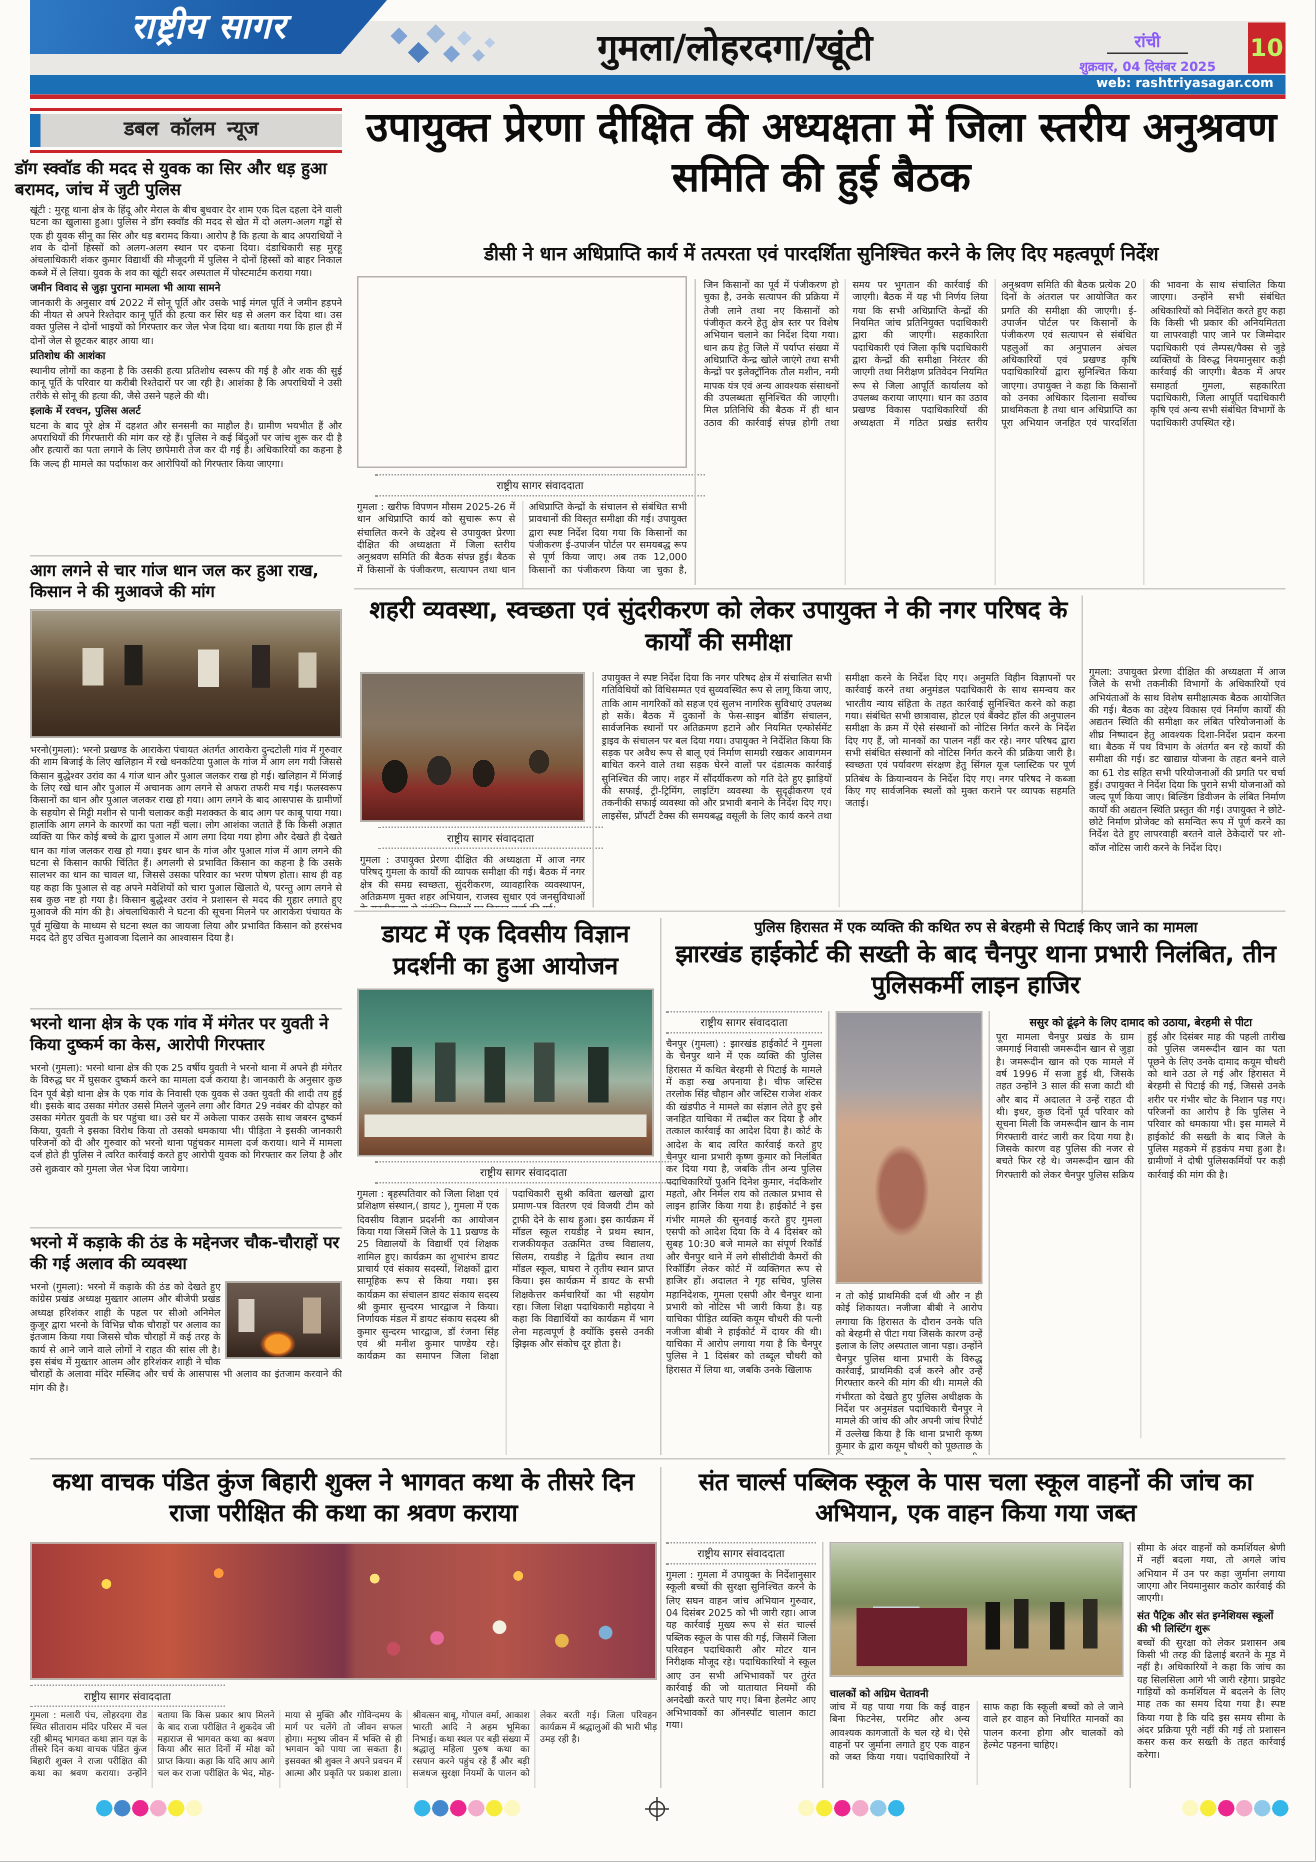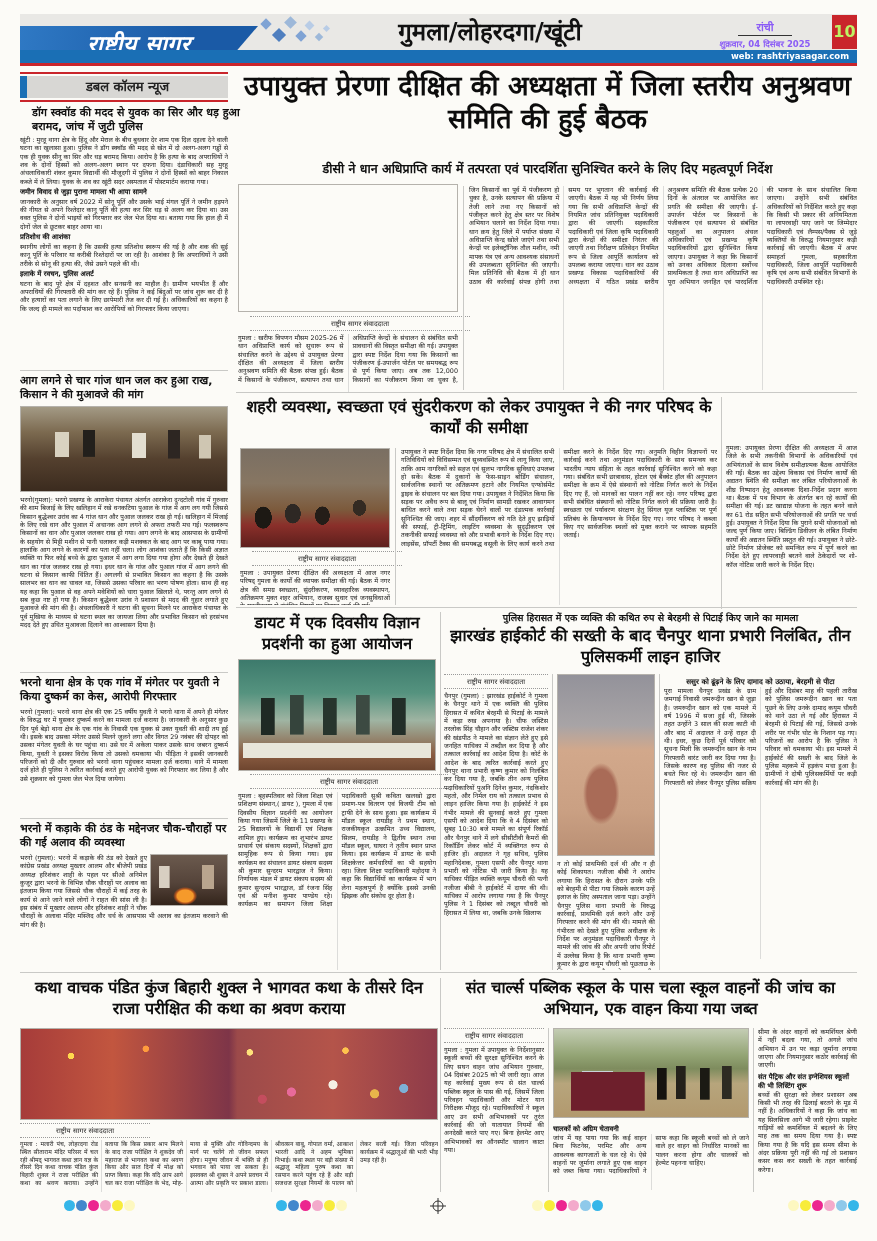--- a/index.html
+++ b/index.html
@@ -1,20 +1,20 @@
 <!DOCTYPE html>
 <html><head>
 <meta charset="utf-8">
 <style>
   html,body{margin:0;padding:0;background:#888;}
   .page{position:relative;width:877px;height:1241px;background:#fcfbf7;font-family:"DejaVu Sans",sans-serif;overflow:hidden;margin:0 auto;}
   .abs{position:absolute;}
   
   .hdr-band{position:absolute;left:20px;top:14px;width:837px;height:36px;background:#e9e8e5;}
-  .masthead{position:absolute;left:20px;top:26px;width:238px;height:36px;background:linear-gradient(100deg,#2f79c4 0%,#1a5aa6 70%);clip-path:polygon(0 0,100% 0,87% 100%,0 100%);color:#fff;font-size:23px;font-weight:700;font-style:italic;line-height:36px;text-align:center;letter-spacing:.5px;}
+  .masthead{position:absolute;left:20px;top:0;width:238px;height:36px;background:linear-gradient(100deg,#2f79c4 0%,#1a5aa6 70%);clip-path:polygon(0 0,100% 0,87% 100%,0 100%);color:#fff;font-size:23px;font-weight:700;font-style:italic;line-height:36px;text-align:center;letter-spacing:.5px;}
   .dia{position:absolute;display:block;transform:rotate(45deg);}
   .edition-title{position:absolute;left:340px;top:17px;width:300px;text-align:center;font-size:24px;font-weight:700;color:#111;line-height:30px;}
   .city-block{position:absolute;left:705px;top:16px;width:120px;text-align:center;color:#8b5cf6;}
   .city-name{font-size:11px;font-weight:700;border-bottom:1px solid #333;display:inline-block;padding:0 18px 1px;}
   .city-date{font-size:8.5px;font-weight:700;margin-top:2px;}
   .page-box{position:absolute;left:832px;top:15px;width:25px;height:34px;background:#c9252b;color:#bef264;font-size:16px;font-weight:700;text-align:center;line-height:34px;}
   .web-strip{position:absolute;left:20px;top:50px;width:837px;height:13px;background:#1a6fb5;color:#fff;font-size:8.5px;font-weight:700;text-align:right;line-height:13px;padding-right:8px;box-sizing:border-box;}
   .red-strip{position:absolute;left:20px;top:63px;width:837px;height:3px;background:#c9252b;}
   
   .hl-big{font-size:27px;font-weight:700;line-height:1.22;color:#0c0c0c;text-align:center;}
@@ -23,21 +23,21 @@
   .hl-mid{font-size:16px;font-weight:700;line-height:1.3;color:#0e0e0e;text-align:center;}
   .hl-sm{font-size:11px;font-weight:700;line-height:1.3;color:#101010;}
   .hl-xs{font-size:8.5px;font-weight:700;line-height:1.35;color:#101010;text-align:center;}
   .byline{font-size:7px;font-weight:400;text-align:center;color:#222;border-top:1px dotted #9a9a9a;border-bottom:1px dotted #9a9a9a;padding:2px 0;margin:0 12px;}
   .body{font-size:6.4px;line-height:1.3;text-align:justify;color:#1c1c1c;overflow:hidden;}
   .subhead{font-size:6.8px;font-weight:700;margin:2px 0 1px;color:#111;}
   .cols2{column-count:2;column-gap:9px;column-rule:1px solid #dcdcda;}
   .cols4{column-count:4;column-gap:9px;column-rule:1px solid #dcdcda;}
   .cols5{column-count:5;column-gap:7px;column-rule:1px solid #dcdcda;}
   .section-box{position:absolute;left:20px;top:72px;width:208px;border-top:2px solid #c9252b;border-bottom:2px solid #c9252b;padding:2px 0;}
-  .section-inner{background:#d8d7d4;border-left:7px solid #1a6fb5;font-size:13px;font-weight:700;text-align:center;line-height:22px;color:#222;}
+  .section-inner{background:#d8d7d4;border-left:7px solid #1a6fb5;font-size:13px;font-weight:700;text-align:center;line-height:22px;color:#222;font-family:Liberation Mono, monospace;}
   .vr{position:absolute;width:1px;background:#c9c9c6;}
   .hr{position:absolute;height:1px;background:#c9c9c6;}
   
   .ph{position:absolute;border:1px solid #b5b2ac;box-sizing:border-box;}
   .ph-dc{background:
     radial-gradient(ellipse 20px 26px at 10% 88%, #16120e 0 60%, transparent 62%),
     radial-gradient(ellipse 18px 24px at 30% 84%, #2b211a 0 60%, transparent 62%),
     radial-gradient(ellipse 18px 22px at 50% 86%, #3a2c22 0 60%, transparent 62%),
     radial-gradient(ellipse 14px 18px at 67% 74%, #20180f 0 60%, transparent 62%),
     radial-gradient(ellipse 10px 12px at 88% 38%, #2f5a33 0 60%, transparent 62%),
@@ -116,21 +116,21 @@
     <div class="city-date">शुक्रवार, 04 दिसंबर 2025</div>
   </div>
   <div class="page-box">10</div>
   <div class="web-strip">web: rashtriyasagar.com</div>
   <div class="red-strip"></div>
 
   <div class="section-box">
     <div class="section-inner">डबल कॉलम न्यूज</div>
   </div>
 
-  <div class="abs hl-sm" style="left:32px;top:106px;width:208px;">डॉग स्क्वॉड की मदद से युवक का सिर और धड़ हुआ बरामद, जांच में जुटी पुलिस</div>
+  <div class="abs hl-sm" style="left:10px;top:106px;width:208px;">डॉग स्क्वॉड की मदद से युवक का सिर और धड़ हुआ बरामद, जांच में जुटी पुलिस</div>
   <div class="abs body" style="left:20px;top:136px;width:208px;height:232px;">
     <div>खूंटी : मुरहू थाना क्षेत्र के हिंदू और मेराल के बीच बुधवार देर शाम एक दिल दहला देने वाली घटना का खुलासा हुआ। पुलिस ने डॉग स्क्वॉड की मदद से खेत में दो अलग-अलग गड्ढों से एक ही युवक सीनू का सिर और धड़ बरामद किया। आरोप है कि हत्या के बाद अपराधियों ने शव के दोनों हिस्सों को अलग-अलग स्थान पर दफना दिया। दंडाधिकारी सह मुरहू अंचलाधिकारी शंकर कुमार विद्यार्थी की मौजूदगी में पुलिस ने दोनों हिस्सों को बाहर निकाल कब्जे में ले लिया। युवक के शव का खूंटी सदर अस्पताल में पोस्टमार्टम कराया गया।</div>
     <div class="subhead">जमीन विवाद से जुड़ा पुराना मामला भी आया सामने</div>
     <div>जानकारी के अनुसार वर्ष 2022 में सोनू पूर्ति और उसके भाई मंगल पूर्ति ने जमीन हड़पने की नीयत से अपने रिश्तेदार कानू पूर्ति की हत्या कर सिर धड़ से अलग कर दिया था। उस वक्त पुलिस ने दोनों भाइयों को गिरफ्तार कर जेल भेज दिया था। बताया गया कि हाल ही में दोनों जेल से छूटकर बाहर आया था।</div>
     <div class="subhead">प्रतिशोध की आशंका</div>
     <div>स्थानीय लोगों का कहना है कि उसकी हत्या प्रतिशोध स्वरूप की गई है और शक की सुई कानू पूर्ति के परिवार या करीबी रिश्तेदारों पर जा रही है। आशंका है कि अपराधियों ने उसी तरीके से सोनू की हत्या की, जैसे उसने पहले की थी।</div>
     <div class="subhead">इलाके में रवचन, पुलिस अलर्ट</div>
     <div>घटना के बाद पूरे क्षेत्र में दहशत और सनसनी का माहौल है। ग्रामीण भयभीत हैं और अपराधियों की गिरफ्तारी की मांग कर रहे हैं। पुलिस ने कई बिंदुओं पर जांच शुरू कर दी है और हत्यारों का पता लगाने के लिए छापेमारी तेज कर दी गई है। अधिकारियों का कहना है कि जल्द ही मामले का पर्दाफाश कर आरोपियों को गिरफ्तार किया जाएगा।</div>
   </div>
   <div class="hr" style="left:20px;top:370px;width:208px;"></div>

